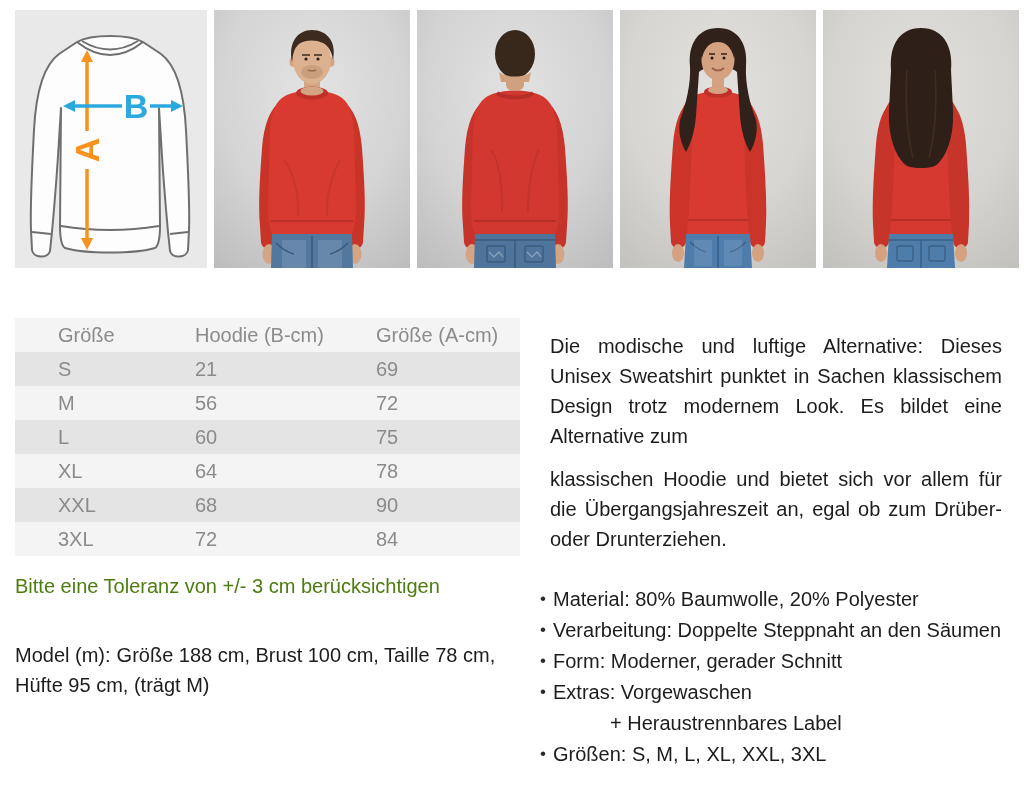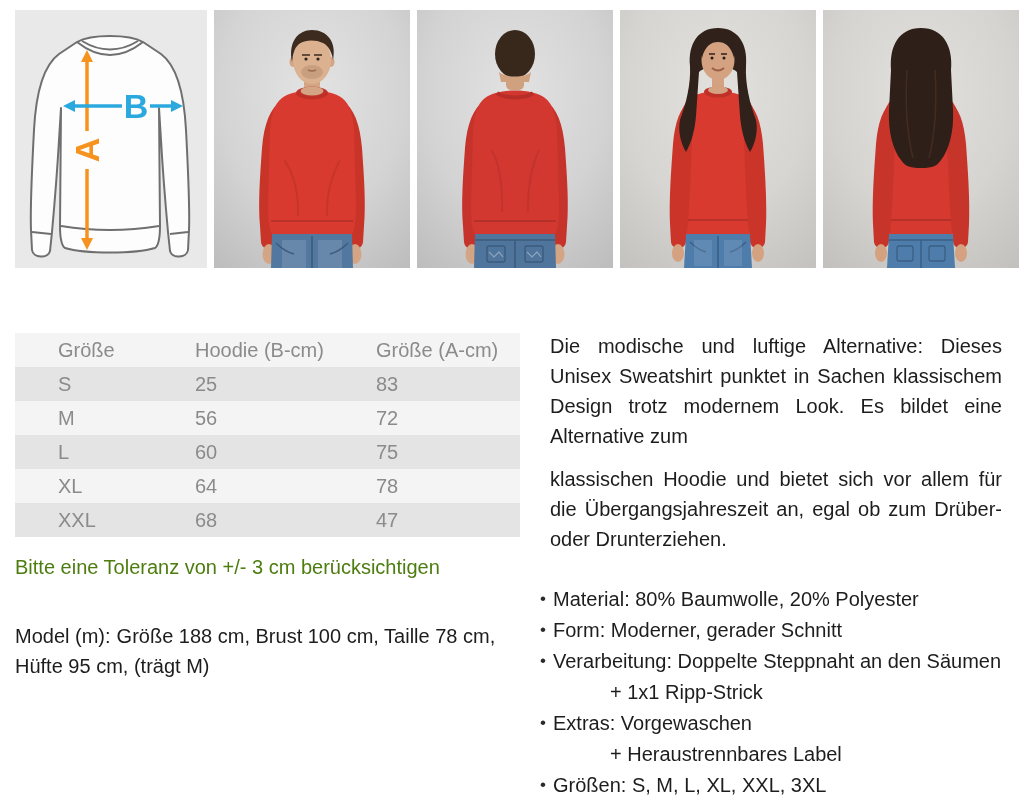--- a/index.html
+++ b/index.html
@@ -6,21 +6,21 @@
   body{width:1024px;height:811px;font-family:"Liberation Sans","DejaVu Sans",sans-serif;color:#1d1d1d;overflow:hidden;}
   .page{width:1024px;height:811px;position:relative;background:#fff;}
 
   
   .photo-row{display:flex;gap:7px;padding:10px 0 0 15px;}
   .panel{flex:0 0 auto;height:258px;}
   .panel svg{display:block;}
 
   
   .content{display:flex;margin-top:50px;padding-left:15px;align-items:flex-start;}
-  .left-col{width:505px;flex:0 0 auto;margin-top:15px;}
+  .left-col{width:505px;flex:0 0 auto;}
   .right-col{width:478px;flex:0 0 auto;margin-left:17px;}
 
   
   table.size-table{border-collapse:collapse;width:505px;table-layout:fixed;}
   table.size-table th,table.size-table td{
     height:34px;font-size:20px;font-weight:400;color:#8b8b8b;
     text-align:left;padding:0 0 0 43px;white-space:nowrap;overflow:hidden;}
   table.size-table col.c1{width:137px;} table.size-table col.c2{width:181px;} table.size-table col.c3{width:187px;}
   table.size-table thead tr{background:#f4f4f4;}
   table.size-table tbody tr:nth-child(odd){background:#e4e4e4;}
@@ -230,61 +230,65 @@
         <thead>
           <tr>
             <th>Größe</th>
             <th>Hoodie (B-cm)</th>
             <th>Größe (A-cm)</th>
           </tr>
         </thead>
         <tbody>
           <tr>
             <td>S</td>
-            <td>25</td>
-            <td>83</td>
+            <td>21</td>
+            <td>69</td>
           </tr>
           <tr>
             <td>M</td>
             <td>56</td>
             <td>72</td>
           </tr>
           <tr>
             <td>L</td>
             <td>60</td>
             <td>75</td>
           </tr>
           <tr>
             <td>XL</td>
             <td>64</td>
             <td>78</td>
           </tr>
           <tr>
             <td>XXL</td>
             <td>68</td>
-            <td>47</td>
+            <td>90</td>
+          </tr>
+          <tr>
+            <td>3XL</td>
+            <td>72</td>
+            <td>84</td>
           </tr>
         </tbody>
       </table>
 
       <p class="tolerance">Bitte eine Toleranz von +/- 3 cm berücksichtigen</p>
 
       <p class="model-line m"><span class="lbl">Model (m):</span><span>Größe 188 cm, Brust 100 cm, Taille 78 cm, Hüfte 95 cm, (trägt M)</span></p>
 
     </div>
 
     <div class="right-col">
       <div class="desc">
         <p>Die modische und luftige Alternative: Dieses Unisex Sweatshirt punktet in Sachen klassischem Design trotz modernem Look. Es bildet eine Alternative zum</p>
         <p>klassischen Hoodie und bietet sich vor allem für die Übergangsjahreszeit an, egal ob zum Drüber- oder Drunterziehen.</p>
       </div>
       <ul class="features">
         <li>Material: 80% Baumwolle, 20% Polyester</li>
+        <li>Verarbeitung: Doppelte Steppnaht an den Säumen</li>
         <li>Form: Moderner, gerader Schnitt</li>
-        <li>Verarbeitung: Doppelte Steppnaht an den Säumen</li>
-        <li class="indent">+ 1x1 Ripp-Strick</li>
         <li>Extras: Vorgewaschen</li>
         <li class="indent">+ Heraustrennbares Label</li>
         <li>Größen:  S, M, L, XL, XXL, 3XL</li>
       </ul>
     </div>
   </div>
 </div>
 
 </body></html>

